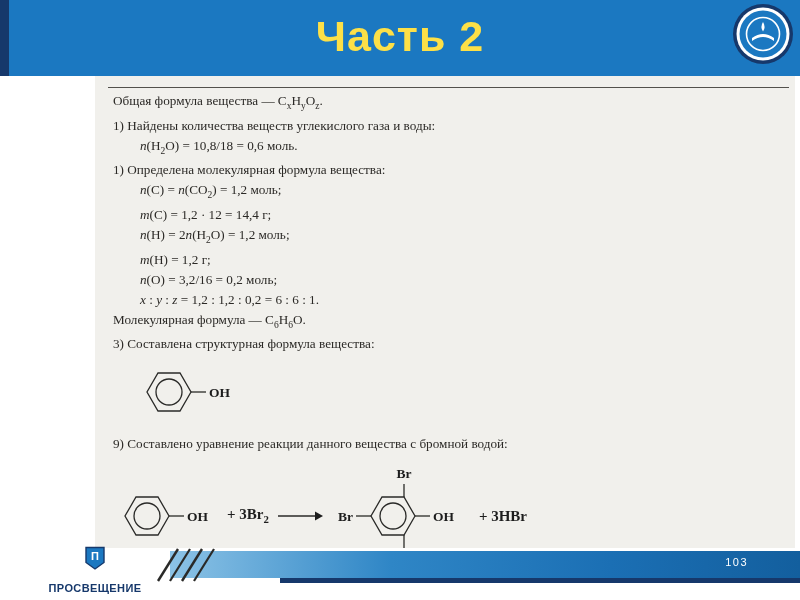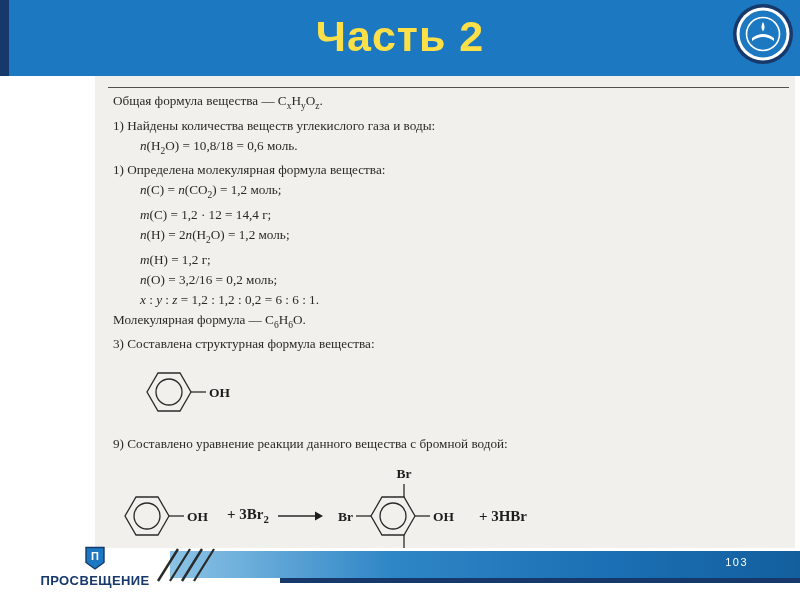--- a/index.html
+++ b/index.html
@@ -42,22 +42,22 @@
   .bondline { stroke:#2a2a28; stroke-width:1.3; }
   .svgtxt {
     font-family:"Liberation Serif", serif; font-size:13.5px; font-weight:bold; fill:#1d1d1d;
   }
 
   
   .footer { position:absolute; left:0; top:548px; width:800px; height:52px; background:#ffffff; }
   .pub { position:absolute; left:28px; top:-2px; width:134px; text-align:center; }
   .pub-shield { display:block; margin:0 auto; }
   .pub-name {
-    margin-top:3px; font-family:"Liberation Sans", sans-serif; font-weight:bold;
-    font-size:13px; color:#16386b; letter-spacing:0.4px;
+    margin-top:12px; font-family:"Liberation Sans", sans-serif; font-weight:bold;
+    font-size:11px; color:#16386b; letter-spacing:0.4px;
   }
   .band {
     position:absolute; left:170px; top:3px; width:630px; height:27px; z-index:1;
     background:linear-gradient(90deg,#8cc3e6 0%,#2f86c6 35%,#1b6fb4 70%,#135f9e 100%);
   }
   .band-under { position:absolute; left:280px; top:30px; width:520px; height:5px; background:#16386b; z-index:1; }
   .band-decor { position:absolute; left:148px; top:-1px; z-index:2; }
   .pagenum {
     position:absolute; right:52px; top:8px; z-index:3; color:#ffffff;
     font-family:"Liberation Sans", sans-serif; font-size:11px; letter-spacing:1.5px;

